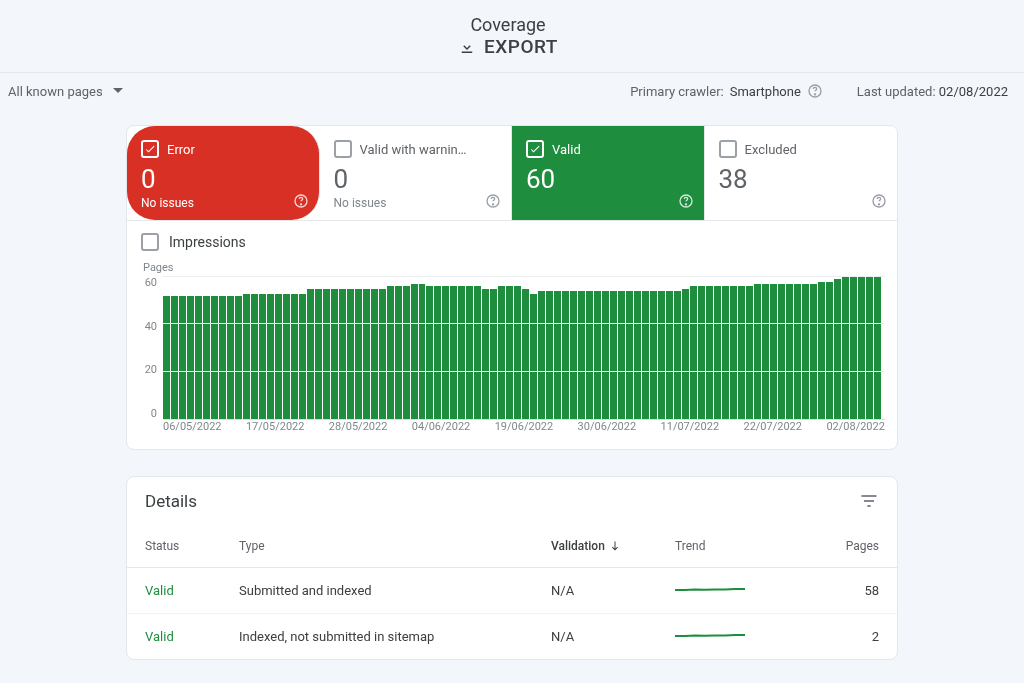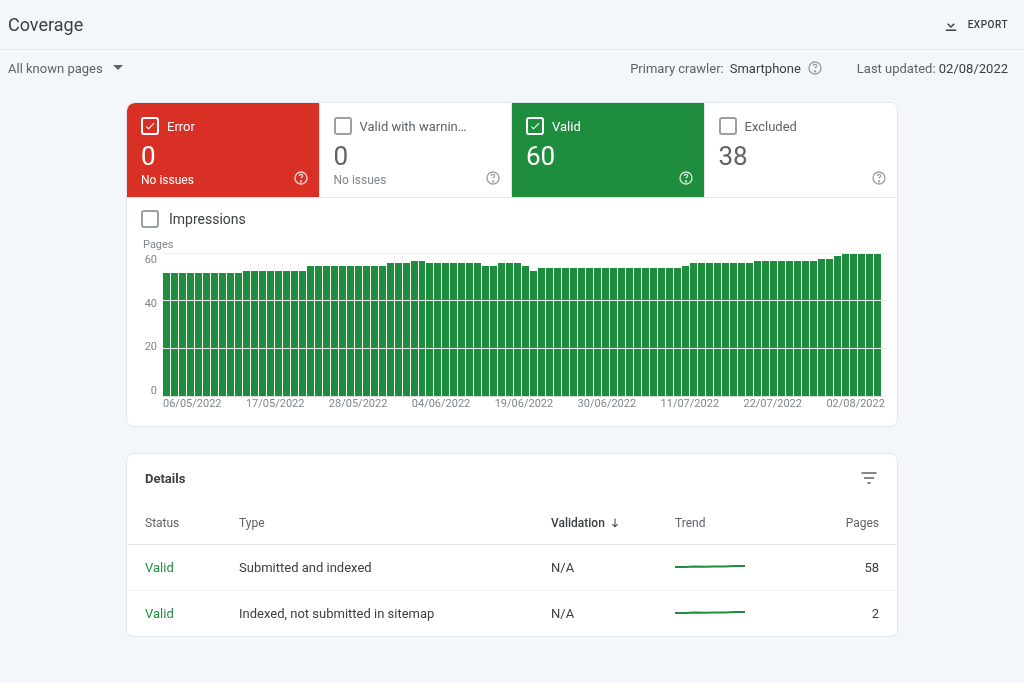--- a/index.html
+++ b/index.html
@@ -11,32 +11,33 @@
     width: 1024px;
     height: 683px;
     overflow: hidden;
   }
   .top-bar {
     display: flex;
     align-items: center;
     justify-content: space-between;
     padding: 14px 16px 14px 8px;
     border-bottom: 1px solid #e3e6ea;
+    flex-direction: column;
   }
   .page-title {
     font-size: 18px;
     color: #3c4043;
     font-weight: 400;
   }
   .export-btn {
     display: flex;
     align-items: center;
     gap: 8px;
     color: #3c4043;
-    font-size: 10px;
+    font-size: 19px;
     font-weight: 500;
     letter-spacing: 0.5px;
     cursor: pointer;
   }
   .filters-row {
     display: flex;
     align-items: center;
     justify-content: space-between;
     padding: 10px 16px 10px 8px;
     font-size: 13px;
@@ -98,20 +99,21 @@
     position: absolute;
     right: 10px;
     bottom: 8px;
     color: #9aa0a6;
     cursor: pointer;
   }
   .tile.error {
     background: #d93025;
     color: #fff;
     border-top-left-radius: 8px;
+    border-radius: 28px;
   }
   .tile.error .tile-head, .tile.error .tile-count, .tile.error .tile-sub { color: #fff; }
   .tile.error .help { color: #fff; opacity: .8; }
   .tile.valid {
     background: #1e8e3e;
     color: #fff;
   }
   .tile.valid .tile-head, .tile.valid .tile-count { color: #fff; }
   .tile.valid .help { color: #fff; opacity: .8; }
   .impressions-row {
@@ -190,21 +192,21 @@
     border-radius: 8px;
     margin: 26px 126px 0 126px;
     padding-bottom: 0;
   }
   .details-head {
     display: flex;
     align-items: center;
     justify-content: space-between;
     padding: 14px 18px;
   }
-  .details-title { font-size: 13px; color: #3c4043; font-weight: bold; }
+  .details-title { font-size: 17px; color: #3c4043; }
   .table {
     width: 100%;
   }
   .thead, .trow {
     display: grid;
     grid-template-columns: 90px 1fr 120px 130px 70px;
     align-items: center;
     column-gap: 4px;
     padding: 14px 18px;
   }

